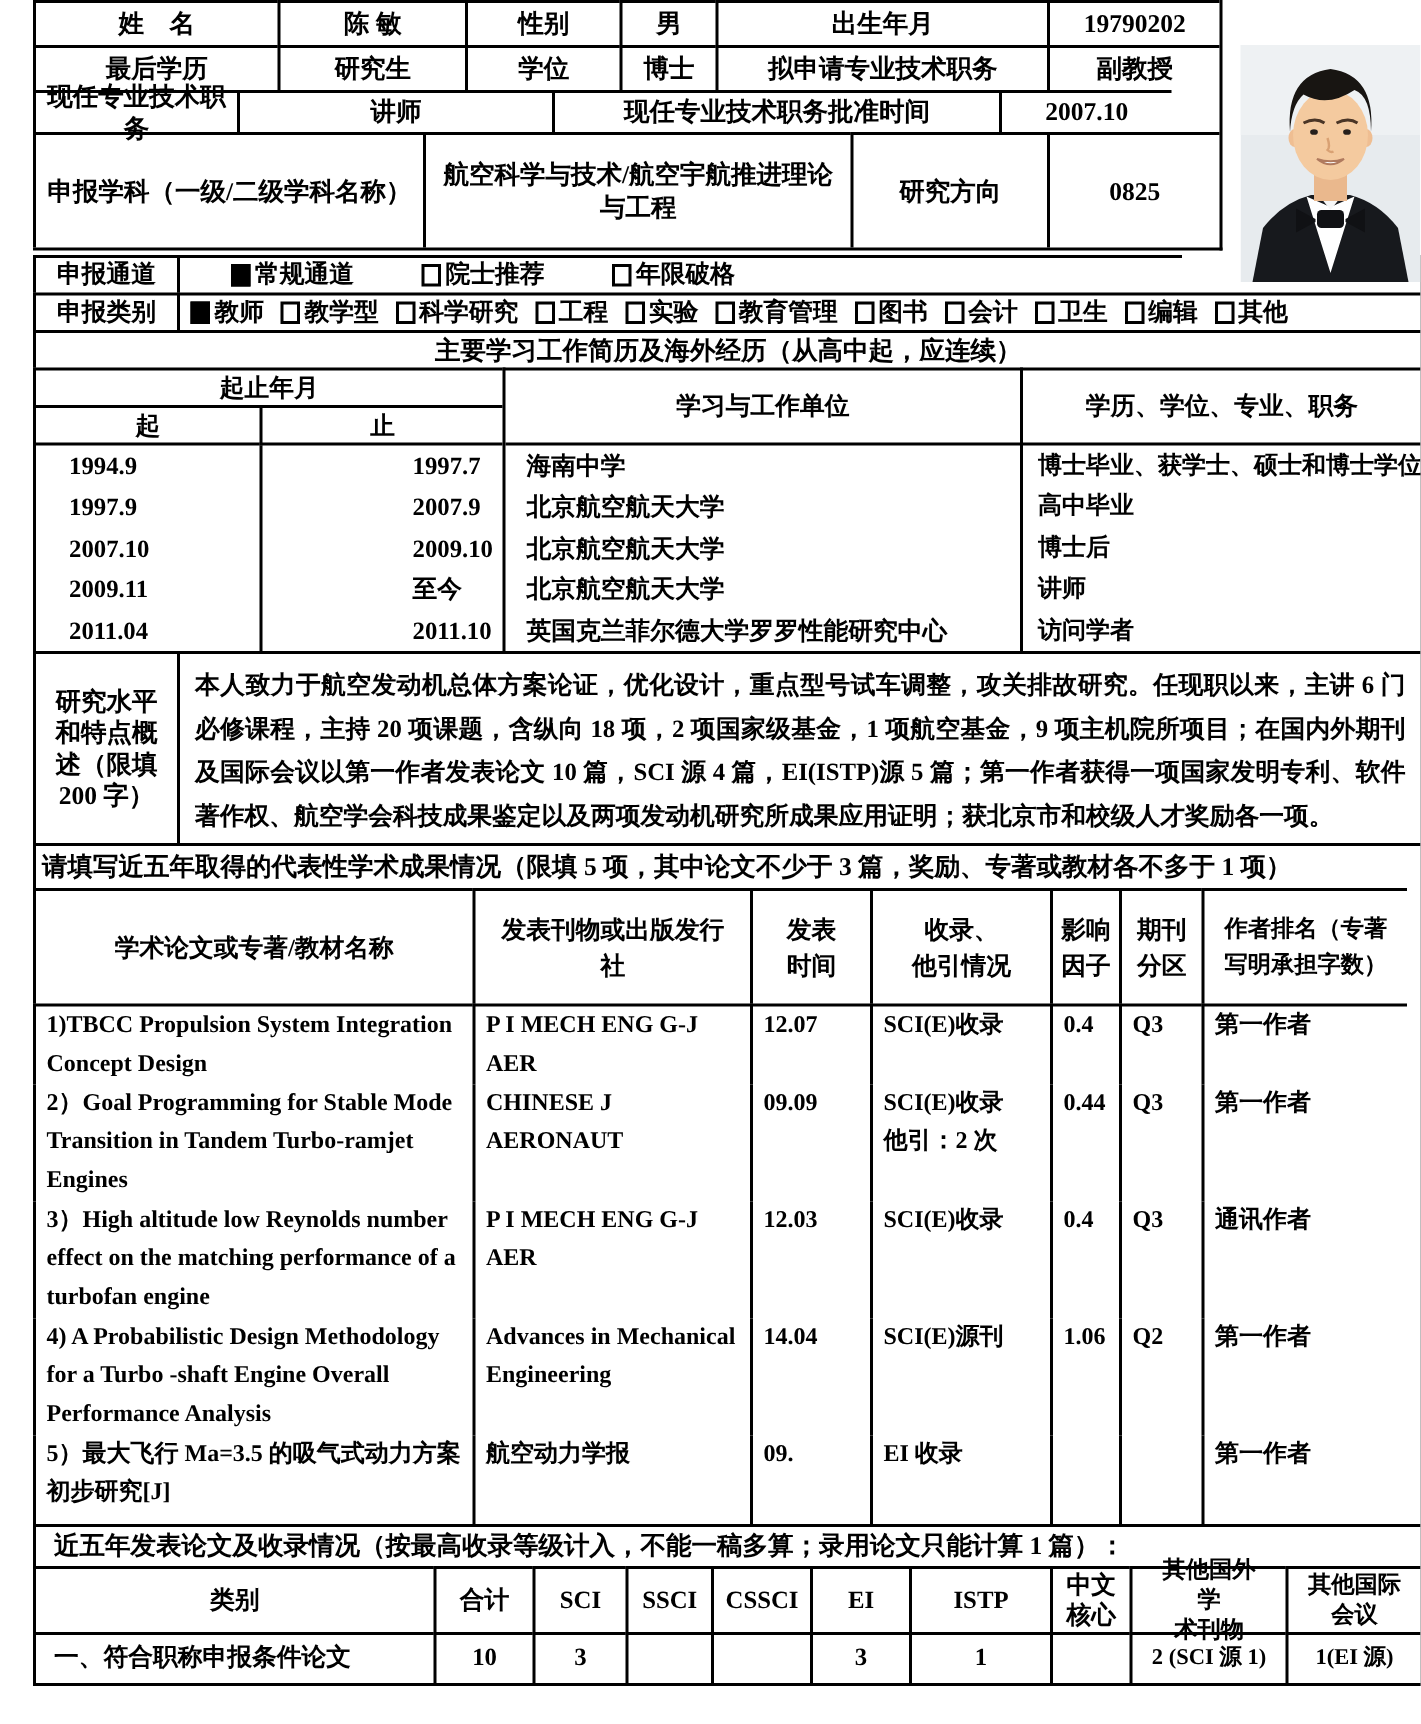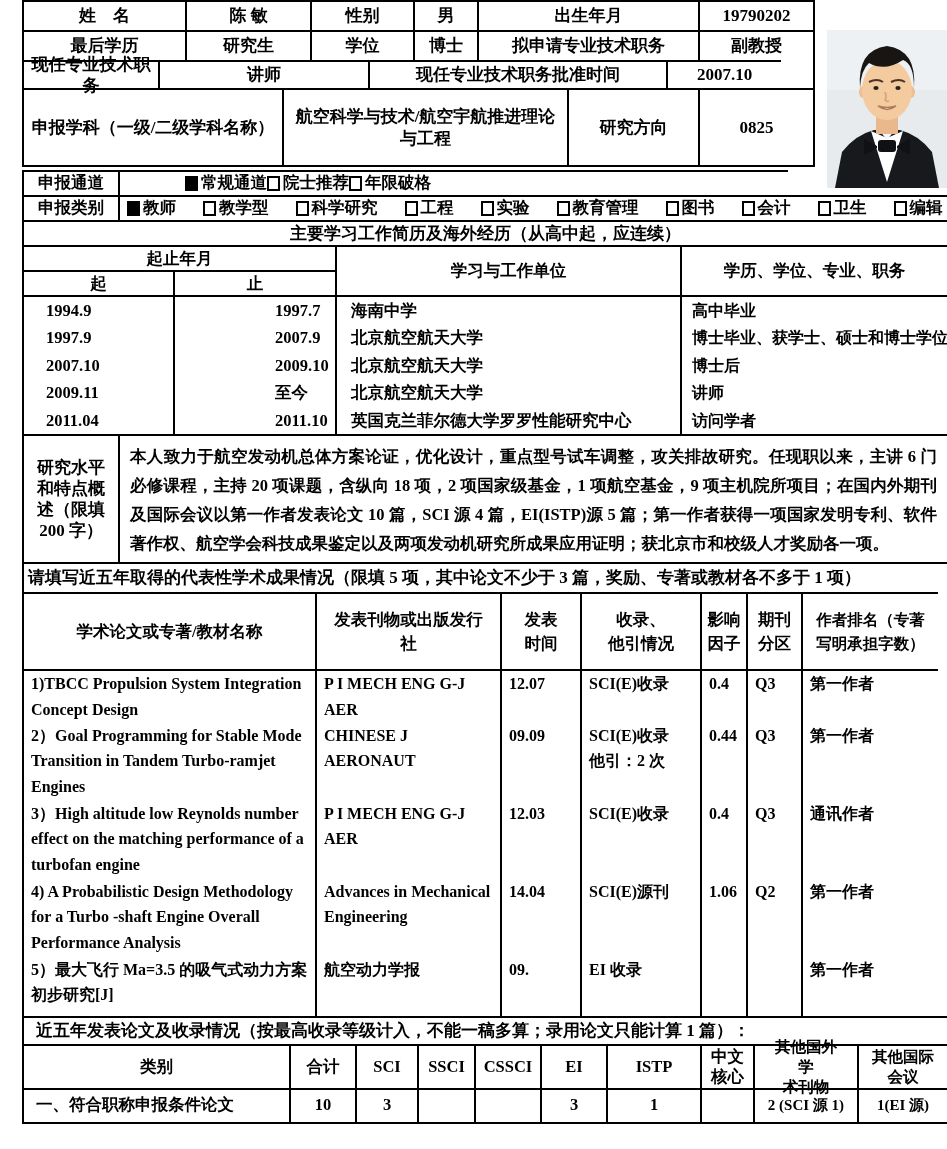--- a/index.html
+++ b/index.html
@@ -87,39 +87,39 @@
   <path d="M51,76 Q60,83 69,76 Q60,79 51,76 Z" fill="#ffffff" stroke="#b07a5e" stroke-width="1.4"></path>
   <path d="M50,116 l-13,-7 v16 l13,-7 Z" fill="#101114"></path>
   <path d="M70,116 l13,-7 v16 l-13,-7 Z" fill="#101114"></path>
   <rect x="51" y="110" width="18" height="12" rx="3" fill="#101114"></rect>
 </svg>
 
 <div id="secB" class="sec">
 
   <div class="r" style="height:25px">
     <div class="c" style="width:96px;font-size:16.5px">申报通道</div>
-    <div class="c left" style="width:670px;padding-left:65px;font-size:16.5px">
+    <div class="c left" style="width:670px;padding-left:34px;gap:45px;font-size:16.5px">
       <span class="opt">
         <span class="cb" data-checked="true"></span>
         <span>常规通道</span>
       </span>
       <span class="opt">
         <span class="cb" data-checked="false"></span>
         <span>院士推荐</span>
       </span>
       <span class="opt">
         <span class="cb" data-checked="false"></span>
         <span>年限破格</span>
       </span>
     </div>
   </div>
 
   <div class="r" style="height:25px">
     <div class="c" style="width:96px;font-size:16.5px">申报类别</div>
-    <div class="c left" style="width:829px;padding-left:7px;gap:27px;font-size:16.5px">
+    <div class="c left" style="width:829px;padding-left:7px;gap:11px;font-size:16.5px">
       <span class="opt">
           <span class="cb" data-checked="true"></span>
           <span>教师</span>
         </span>
       <span class="opt">
           <span class="cb" data-checked="false"></span>
           <span>教学型</span>
         </span>
       <span class="opt">
           <span class="cb" data-checked="false"></span>
@@ -194,22 +194,22 @@
         <div class="ln">海南中学</div>
         <div class="ln">北京航空航天大学</div>
         <div class="ln">北京航空航天大学</div>
         <div class="ln">北京航空航天大学</div>
         <div class="ln">英国克兰菲尔德大学罗罗性能研究中心</div>
       </div>
     </div>
     <div class="histcol" style="width:267px">
       <div class="hcell bb" style="height:50px">学历、学位、专业、职务</div>
       <div class="blk" style="padding-left:10px">
+        <div class="ln degl">博士毕业、获学士、硕士和博士学位</div>
         <div class="ln degl">高中毕业</div>
-        <div class="ln degl">博士毕业、获学士、硕士和博士学位</div>
         <div class="ln degl">博士后</div>
         <div class="ln degl">讲师</div>
         <div class="ln degl">访问学者</div>
       </div>
     </div>
   </div>
 
   <div class="r" style="height:128px">
     <div class="c" style="width:96px;padding:1px 6px;font-size:17px">研究水平和特点概述（限填 200 字）</div>
     <div class="c blk jt" style="width:829px;padding:6px 10px;font-size:16.5px;line-height:29px;display:block">本人致力于航空发动机总体方案论证，优化设计，重点型号试车调整，攻关排故研究。任现职以来，主讲 6 门必修课程，主持 20 项课题，含纵向 18 项，2 项国家级基金，1 项航空基金，9 项主机院所项目；在国内外期刊及国际会议以第一作者发表论文 10 篇，SCI 源 4 篇，EI(ISTP)源 5 篇；第一作者获得一项国家发明专利、软件著作权、航空学会科技成果鉴定以及两项发动机研究所成果应用证明；获北京市和校级人才奖励各一项。</div>

